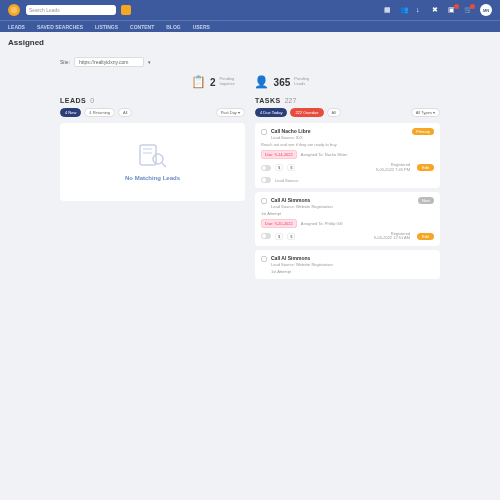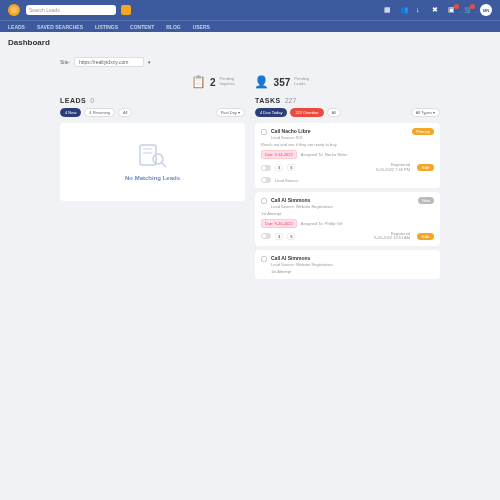--- a/index.html
+++ b/index.html
@@ -81,41 +81,41 @@
 
 <div class="navbar">
   <a>LEADS</a>
   <a>SAVED SEARCHES</a>
   <a>LISTINGS</a>
   <a>CONTENT</a>
   <a>BLOG</a>
   <a>USERS</a>
 </div>
 
-<div class="page-title">Dashboard</div>
+<div class="page-title">Assigned</div>
 
 <div class="content">
   <div class="site-row">
     <span>Site:</span>
     <div class="site-select">https://realtyidxny.com</div>
     <span>▾</span>
   </div>
 
   <div class="stats">
     <div class="stat">
       <span class="stat-icon">📋</span>
       <span class="stat-num">2</span>
       <div>
           <div class="stat-label">Pending</div>
           <div class="stat-label">Inquiries</div>
         </div>
     </div>
     <div class="stat">
       <span class="stat-icon">👤</span>
-      <span class="stat-num">357</span>
+      <span class="stat-num">365</span>
       <div>
           <div class="stat-label">Pending</div>
           <div class="stat-label">Leads</div>
         </div>
     </div>
   </div>
 
   <div class="main">
     <div class="col">
       <div class="section-head">

